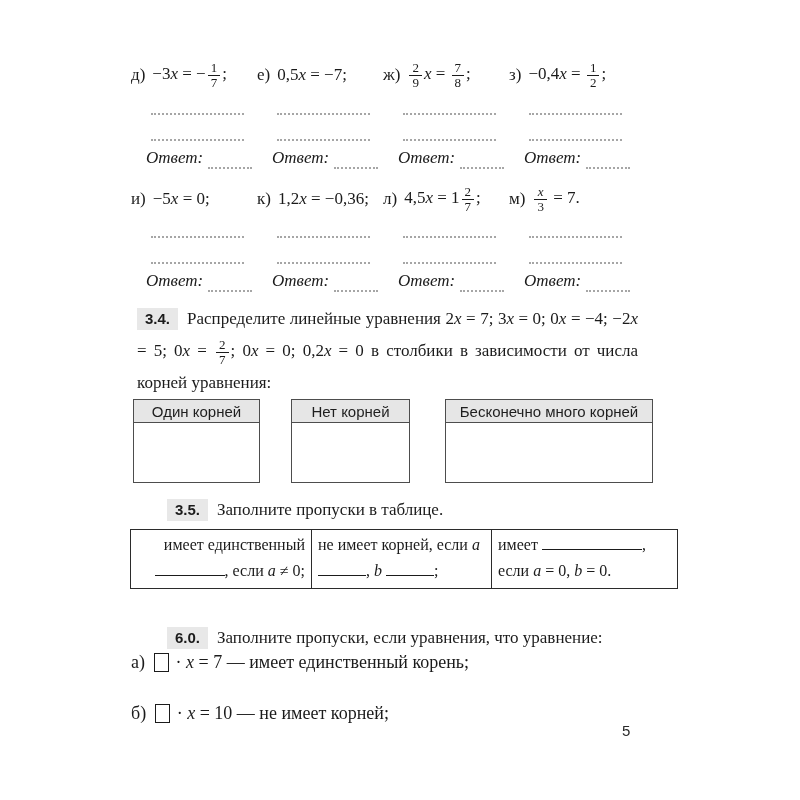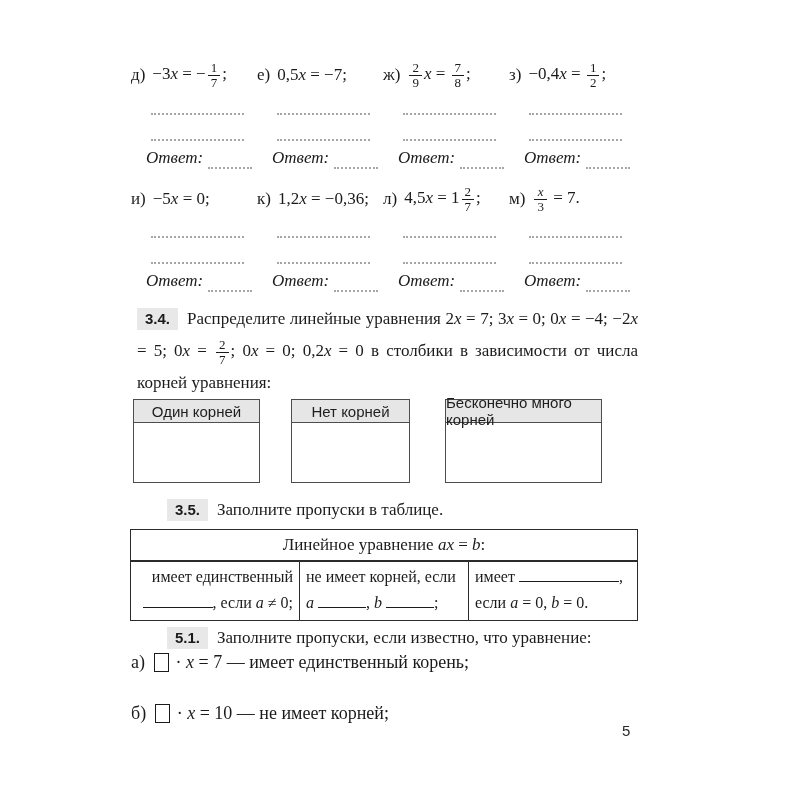--- a/index.html
+++ b/index.html
@@ -139,45 +139,42 @@
 
 <div>
   <div class="colbox" style="top:399px;left:133px;width:127px;">
     <div class="colbox-hd">Один корней</div>
     <div></div>
   </div>
   <div class="colbox" style="top:399px;left:291px;width:119px;text-align:right;">
     <div class="colbox-hd">Нет корней</div>
     <div></div>
   </div>
-  <div class="colbox" style="top:399px;left:445px;width:157px;">
+  <div class="colbox" style="top:399px;left:445px;width:208px;">
     <div class="colbox-hd">Бесконечно много корней</div>
     <div></div>
   </div>
 </div>
 
 <div class="abs task-head" style="top:499px;left:131px;">
   <span class="badge">3.5.</span><span>Заполните пропуски в таблице.</span>
 </div>
 
 <table id="table35" class="abs" style="top:529px;left:130px;width:508px;">
   <tbody>
-      <tr>
-    <td class="thead" colspan="3">Линейное уравнение <span class="it">ax</span> = <span class="it">b</span>:</td>
-  </tr>
   <tr>
     <td class="bodycell" style="width:168px;text-align:right;">имеет  единственный <span class="blank" style="width: 70px;"></span>, если <span class="it">a</span> ≠ 0;</td>
     <td class="bodycell" style="width:167px;">не имеет корней, если <span class="it">a</span> <span class="blank" style="width: 48px;"></span>, <span class="it">b</span> <span class="blank" style="width: 48px;"></span>;</td>
     <td class="bodycell" style="width:173px;">имеет <span class="blank" style="width: 100px;"></span>, если <span class="it">a</span> = 0, <span class="it">b</span> = 0.</td>
   </tr>
 </tbody>
   </table>
 
 <div class="abs task-head" style="top:627px;left:131px;">
-  <span class="badge">5.1.</span><span>Заполните пропуски, если известно, что уравнение:</span>
+  <span class="badge">6.0.</span><span>Заполните пропуски, если уравнения, что уравнение:</span>
 </div>
 
 <div class="abs item-line" style="top:652px;left:131px;">
   <span class="item-lbl">а)</span><span><span class="sq"></span> · <span class="it">x</span> = 7 — имеет единственный корень;</span>
 </div>
 <div class="abs item-line" style="top:703px;left:131px;">
   <span class="item-lbl">б)</span><span><span class="sq"></span> · <span class="it">x</span> = 10 — не имеет корней;</span>
 </div>
 
 <div id="pagenum" class="abs" style="top:722px;left:622px;">5</div>

